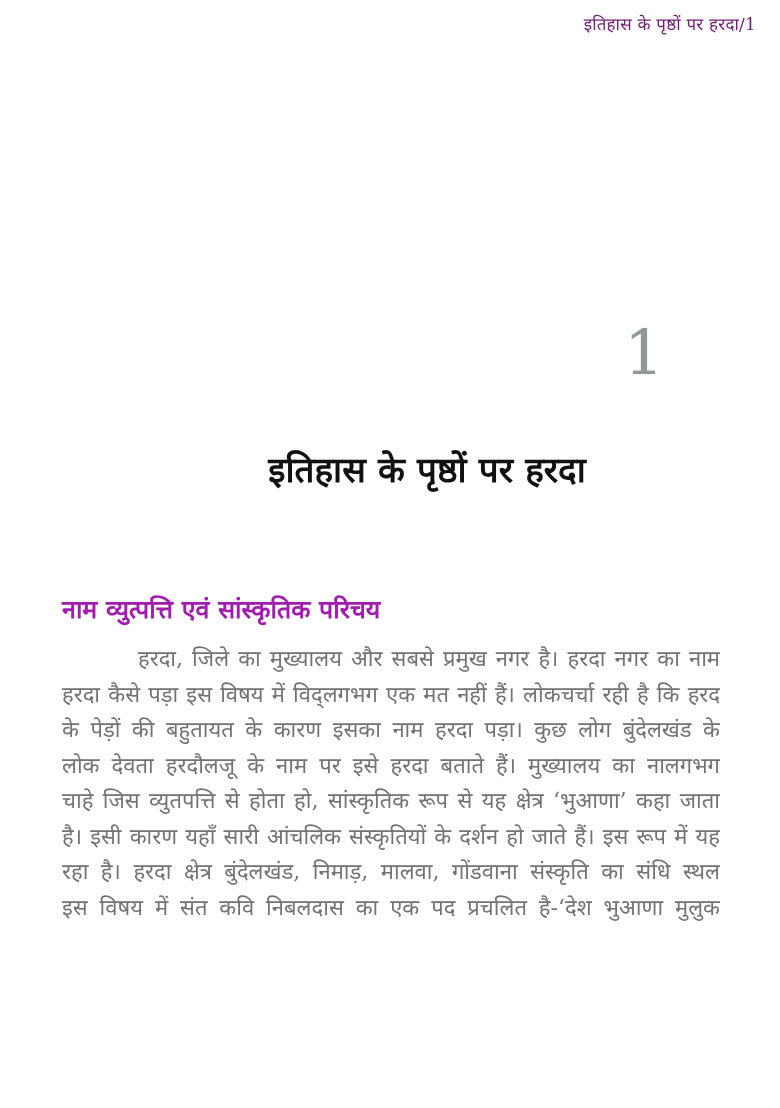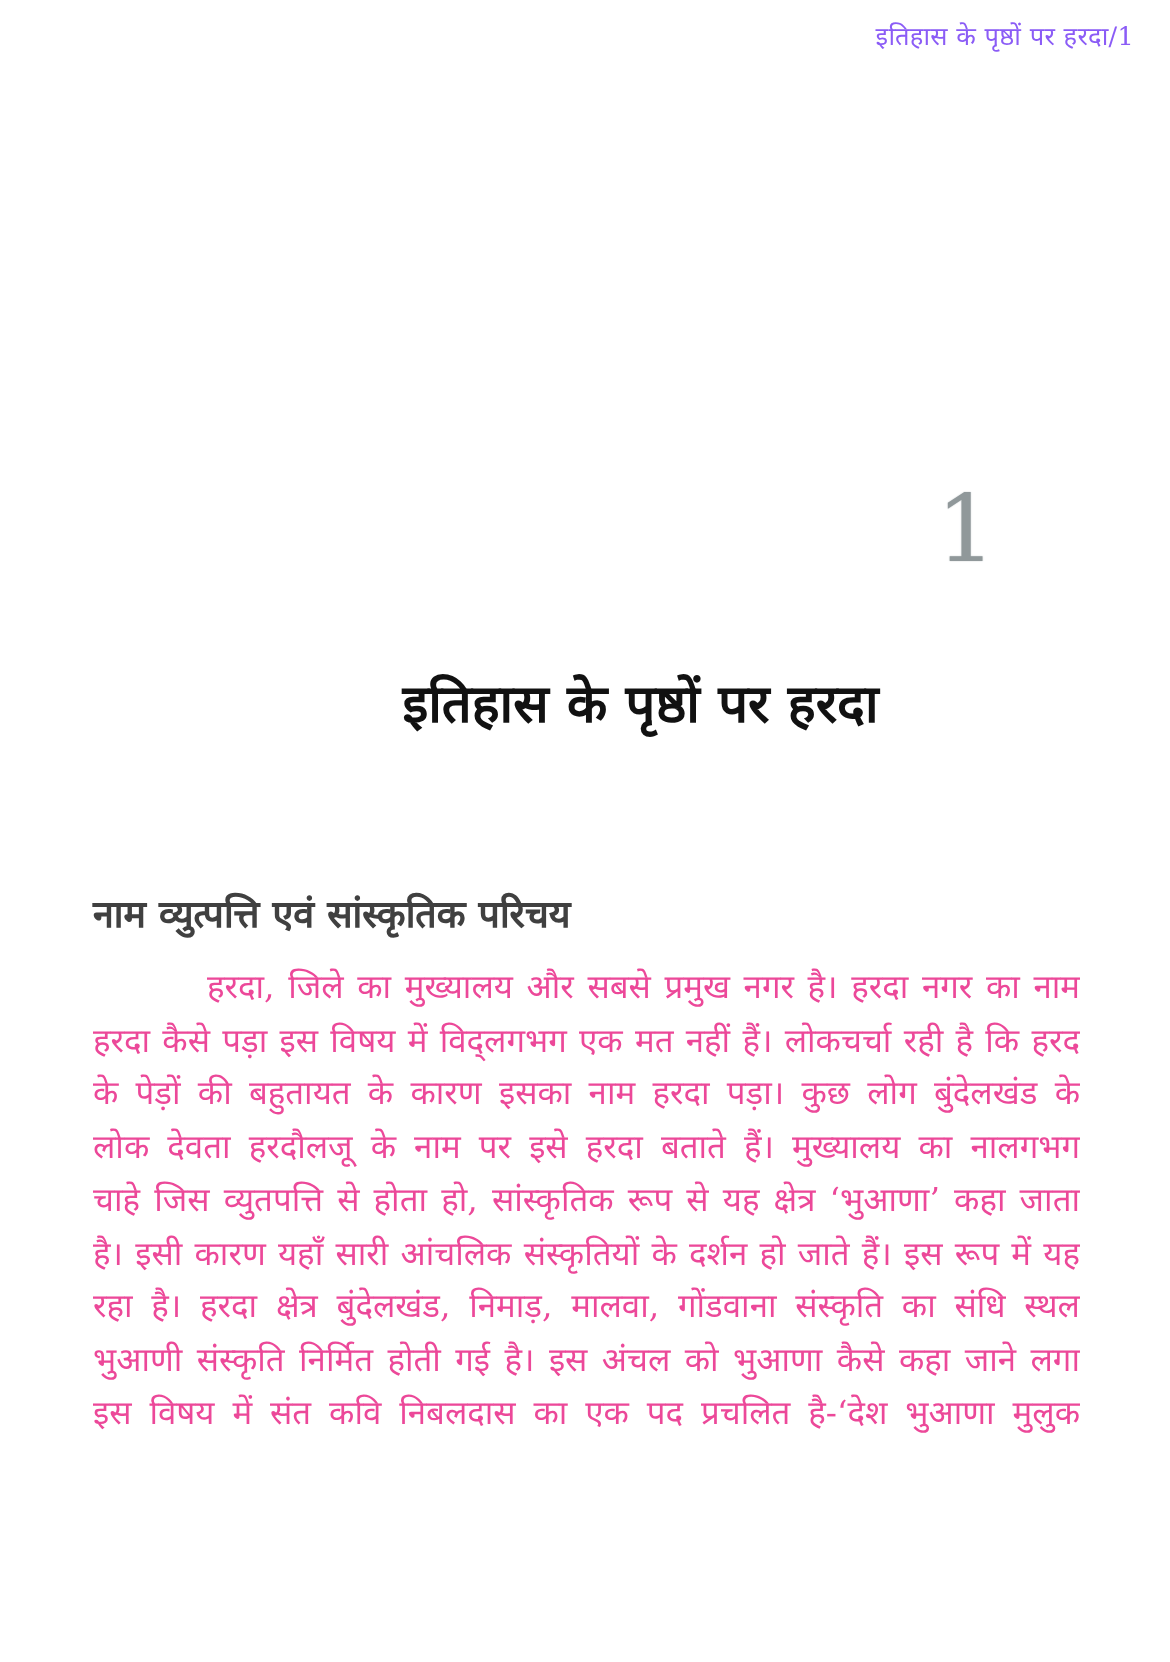--- a/index.html
+++ b/index.html
@@ -15,21 +15,21 @@
     overflow: hidden;
     font-family: "DejaVu Serif", serif;
     color: #1a1a1a;
   }
   .running-header {
     position: absolute;
     top: 12px;
     right: 24px;
     font-size: 17px;
     letter-spacing: 0.2px;
-    color: #8b5cf6;
+    color: #701a75;
     font-family: "DejaVu Serif", serif;
   }
   .chapter-number {
     position: absolute;
     top: 318px;
     left: 614px;
     width: 60px;
     text-align: center;
     font-size: 62px;
     line-height: 70px;
@@ -49,33 +49,33 @@
     font-weight: bold;
     color: #111111;
   }
   .section-heading {
     position: absolute;
     top: 592px;
     left: 62px;
     font-size: 25px;
     line-height: 36px;
     font-weight: bold;
-    color: #404040;
+    color: #a21caf;
   }
   .body-block {
     position: absolute;
     top: 641px;
     left: 62px;
     width: 658px;
   }
   .body-line {
     height: 35.5px;
     line-height: 35.5px;
     font-size: 22px;
-    color: #ec4899;
+    color: #737373;
     text-align: justify;
     text-align-last: justify;
     overflow: hidden;
     white-space: normal;
   }
   .body-line.indent-first {
     padding-left: 76px;
   }
 </style>
 </head>
@@ -92,17 +92,16 @@
   <div class="section-heading">नाम व्युत्पत्ति एवं सांस्कृतिक परिचय</div>
 
   <div class="body-block">
     <div class="body-line indent-first">हरदा, जिले का मुख्यालय और सबसे प्रमुख नगर है। हरदा नगर का नाम</div>
     <div class="body-line">हरदा कैसे पड़ा इस विषय में विद्लगभग एक मत नहीं हैं। लोकचर्चा रही है कि हरद</div>
     <div class="body-line">के पेड़ों की बहुतायत के कारण इसका नाम हरदा पड़ा। कुछ लोग बुंदेलखंड के</div>
     <div class="body-line">लोक देवता हरदौलजू के नाम पर इसे हरदा बताते हैं। मुख्यालय का नालगभग</div>
     <div class="body-line">चाहे जिस व्युतपत्ति से होता हो, सांस्कृतिक रूप से यह क्षेत्र ‘भुआणा’ कहा जाता</div>
     <div class="body-line">है। इसी कारण यहाँ सारी आंचलिक संस्कृतियों के दर्शन हो जाते हैं। इस रूप में यह</div>
     <div class="body-line">रहा है। हरदा क्षेत्र बुंदेलखंड, निमाड़, मालवा, गोंडवाना संस्कृति का संधि स्थल</div>
-    <div class="body-line">भुआणी संस्कृति निर्मित होती गई है। इस अंचल को भुआणा कैसे कहा जाने लगा</div>
     <div class="body-line">इस विषय में संत कवि निबलदास का एक पद प्रचलित है-‘देश भुआणा मुलुक</div>
   </div>
 
 </div>
 
 </body></html>

